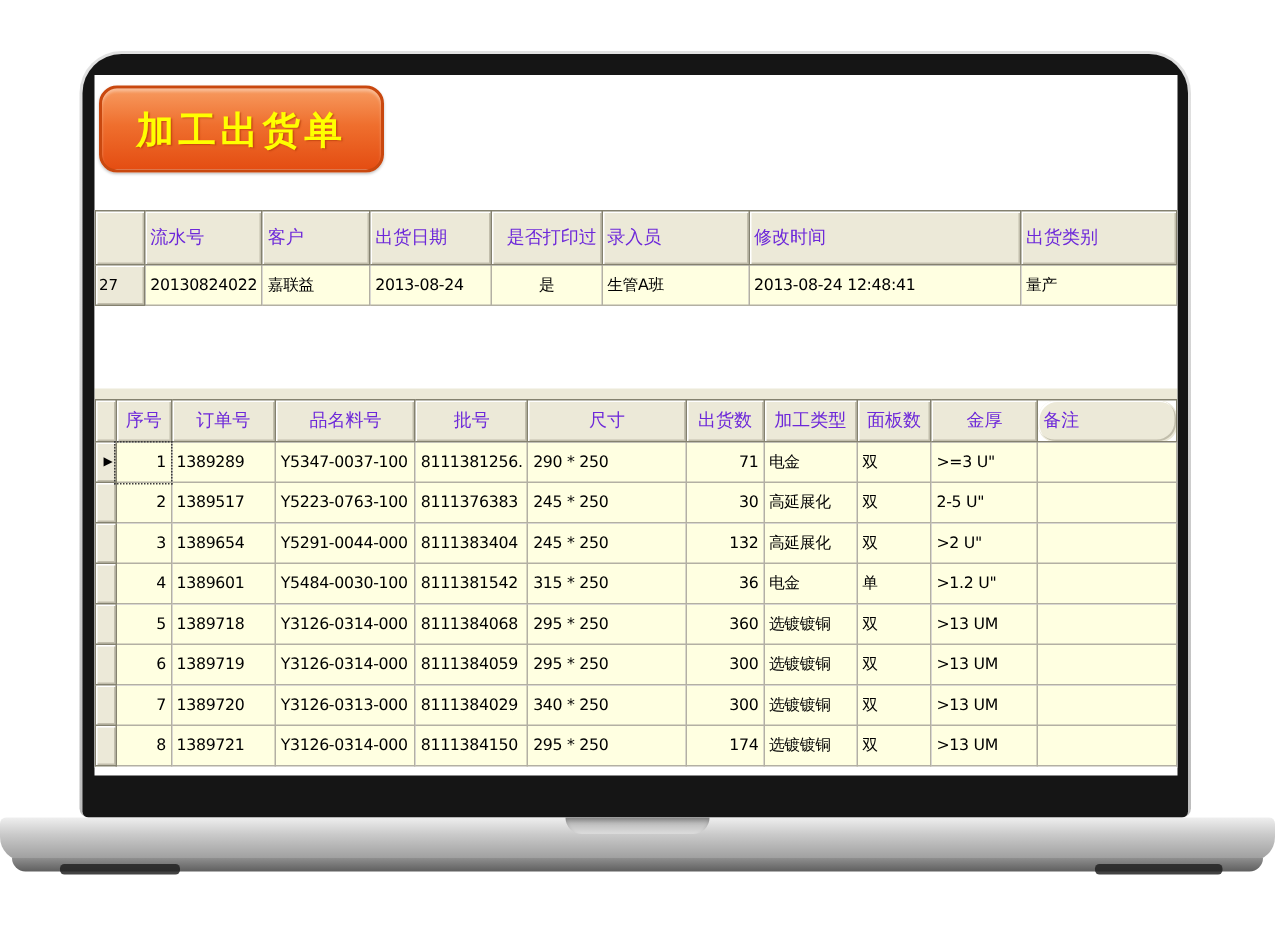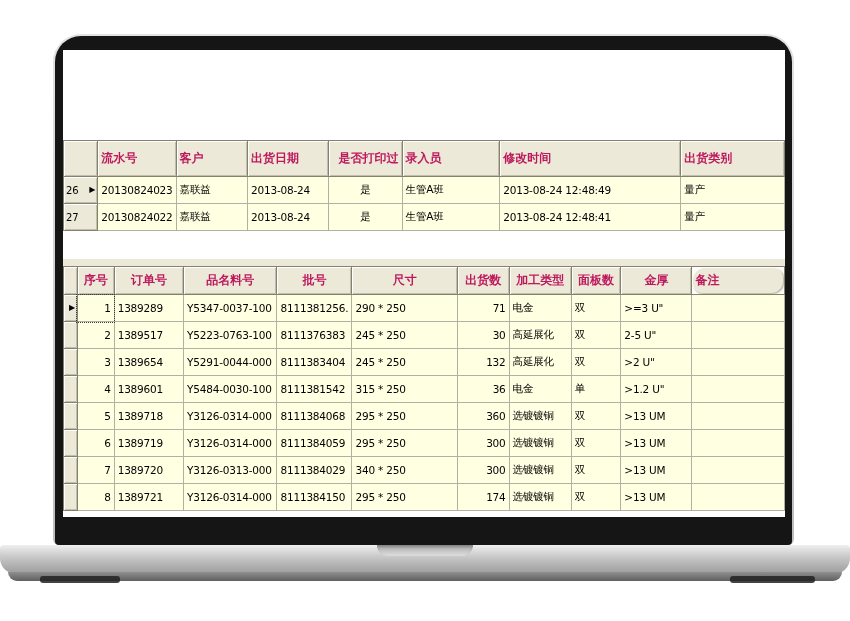--- a/index.html
+++ b/index.html
@@ -35,21 +35,21 @@
 
   
   .gridwrap{position:absolute;left:0;overflow:hidden;background:#fff;}
   #orders-grid{top:90px;width:722px;height:119px;}
   .gapstrip{position:absolute;left:0;top:209px;width:722px;height:7px;background:var(--panel-bg,#ece9d8);}
   #detail-grid{top:216px;width:722px;height:246px;}
 
   table.dbgrid{border-collapse:collapse;table-layout:fixed;}
   table.dbgrid th,table.dbgrid td{box-sizing:border-box;overflow:hidden;white-space:nowrap;
             padding:0 3px;vertical-align:middle;}
-  table.dbgrid th{background:var(--panel-bg,#ece9d8);font-weight:bold;font-size:12px;color:#be185d;
+  table.dbgrid th{background:var(--panel-bg,#ece9d8);font-weight:normal;font-size:12px;color:#6d28d9;
             border:1px solid #84816f;
             box-shadow:inset 1px 1px 0 #ffffff,inset -1px -1px 0 #c2beac;}
   table.dbgrid td{background:var(--row-bg,#ffffe1);font-size:10.5px;letter-spacing:-0.2px;color:#000;
             border:1px solid var(--grid-line,#b3b0a3);}
   table.dbgrid td.gutter,table.dbgrid th.gutter{background:var(--panel-bg,#ece9d8);
             border:1px solid #84816f;
             box-shadow:inset 1px 1px 0 #ffffff,inset -1px -1px 0 #c2beac;padding:0 2px;}
   td.gutter .grow{display:flex;align-items:center;justify-content:space-between;width:100%;}
   td.gutter .gnum{font-size:10px;letter-spacing:0;}
   td.gutter .arrow{font-size:8px;line-height:1;color:#000;}
@@ -59,20 +59,21 @@
               outline:1px dotted #3b3b3b;outline-offset:0;}
 </style>
 </head>
 <body>
 
 <div id="stage">
   <div class="shell-rim">
     <div class="shell">
       <div class="screen">
 
+        <div class="main-btn">加工出货单</div>
 
         <div id="orders-grid" class="gridwrap">
             <table class="dbgrid">
               <colgroup>
                 <col style="width: 37px;">
                 <col style="width: 78px;">
                 <col style="width: 80px;">
                 <col style="width: 85px;">
                 <col style="width: 75px;">
                 <col style="width: 111px;">
@@ -85,35 +86,20 @@
                   <th style="text-align: left;">流水号</th>
                   <th style="text-align: left;">客户</th>
                   <th style="text-align: left;">出货日期</th>
                   <th style="text-align: right;">是否打印过</th>
                   <th style="text-align: left;">录入员</th>
                   <th style="text-align: left;">修改时间</th>
                   <th style="text-align: left;">出货类别</th>
                 </tr>
               </thead>
               <tbody>
-                <tr style="height: 27px;">
-                  <td class="gutter">
-                    <span class="grow">
-                      <span class="gnum">26</span>
-                      <span class="arrow">▶</span>
-                    </span>
-                  </td>
-                  <td class="sel-gray" style="text-align: left;">20130824023</td>
-                  <td style="text-align: left;">嘉联益</td>
-                  <td style="text-align: left;">2013-08-24</td>
-                  <td style="text-align: center;">是</td>
-                  <td style="text-align: left;">生管A班</td>
-                  <td style="text-align: left;">2013-08-24 12:48:49</td>
-                  <td style="text-align: left;">量产</td>
-                </tr>
                 <tr style="height: 27px;">
                   <td class="gutter">
                     <span class="grow">
                       <span class="gnum">27</span>
                     </span>
                   </td>
                   <td style="text-align: left; margin-left: 19px;">20130824022</td>
                   <td style="text-align: left;">嘉联益</td>
                   <td style="text-align: left;">2013-08-24</td>
                   <td style="text-align: center;">是</td>

